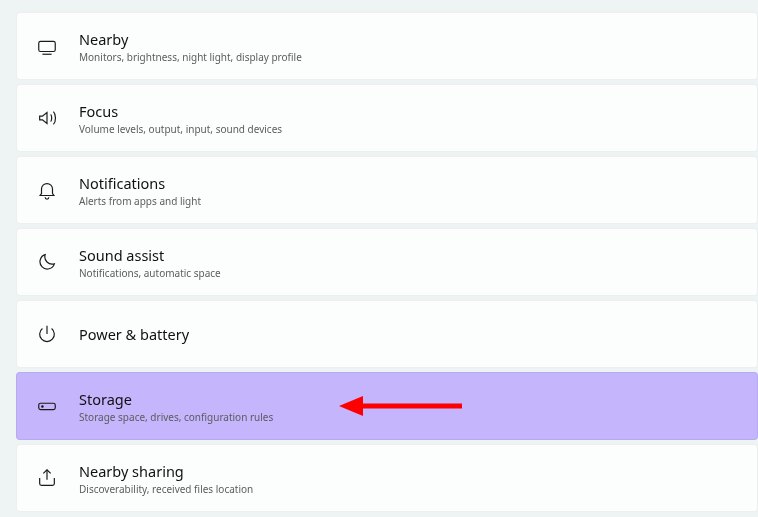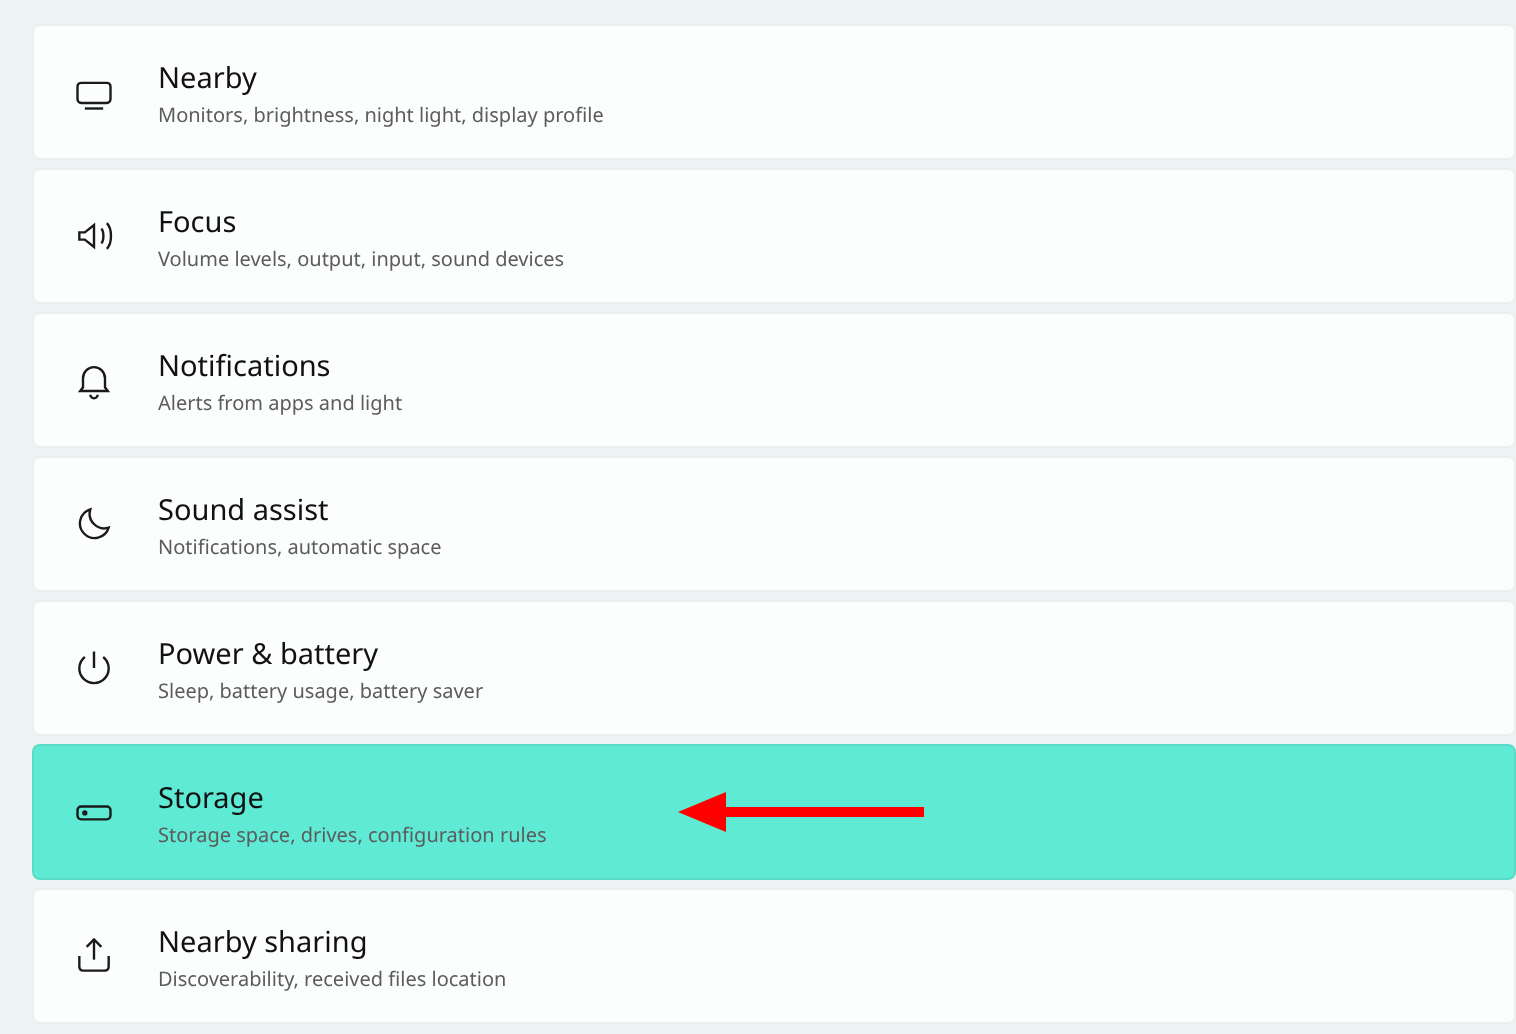--- a/index.html
+++ b/index.html
@@ -21,21 +21,21 @@
     border: 1px solid rgba(0,0,0,0.06);
     border-radius: 4px;
     display: flex;
     align-items: center;
     padding: 14px 18px;
     min-height: 68px;
     cursor: pointer;
     position: relative;
   }
   .settings-item.highlight {
-    background: #5eead4;
+    background: #c4b5fd;
   }
   .item-icon {
     width: 24px;
     height: 24px;
     display: flex;
     align-items: center;
     justify-content: center;
     margin-right: 20px;
     flex: 0 0 24px;
     color: #1a1a1a;
@@ -132,21 +132,20 @@
 
   <div class="settings-item">
     <span class="item-icon">
       <svg viewBox="0 0 24 24">
           <path d="M12 3v9"></path>
           <path d="M7 6a8 8 0 1 0 10 0"></path>
         </svg>
     </span>
     <div class="item-text">
       <span class="item-title">Power &amp; battery</span>
-      <span class="item-subtitle">Sleep, battery usage, battery saver</span>
     </div>
   </div>
 
   <div class="settings-item highlight">
     <span class="item-icon">
       <svg viewBox="0 0 24 24">
           <rect x="3" y="9" width="18" height="7" rx="2"></rect>
           <circle cx="7" cy="12.5" r="0.8" fill="currentColor"></circle>
         </svg>
     </span>

